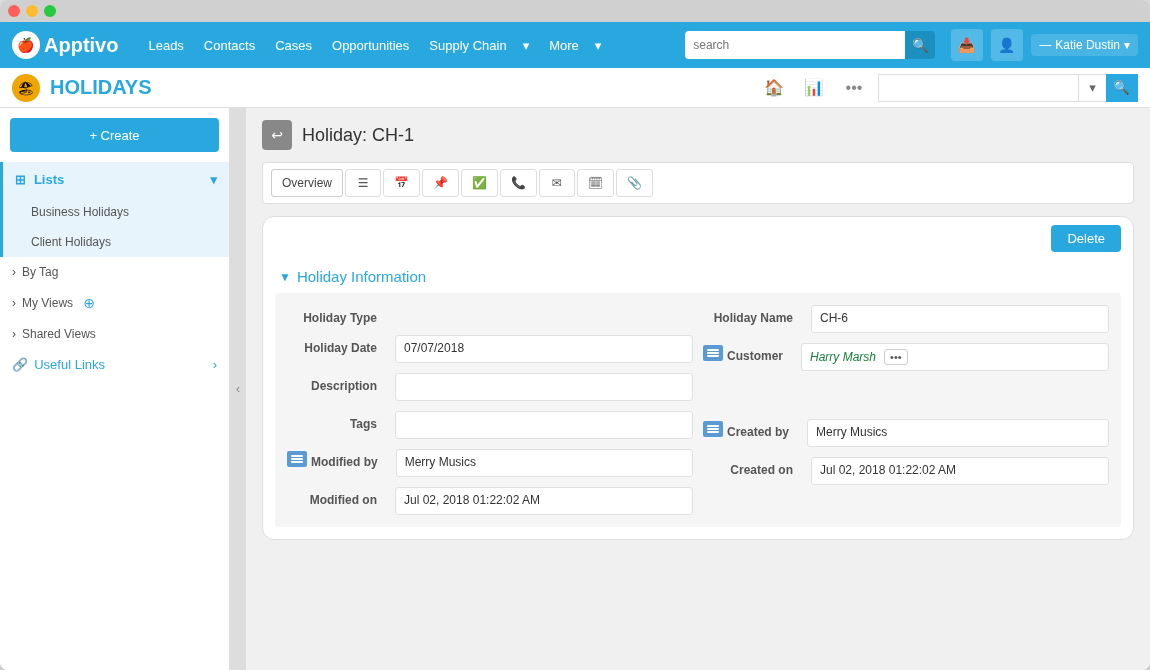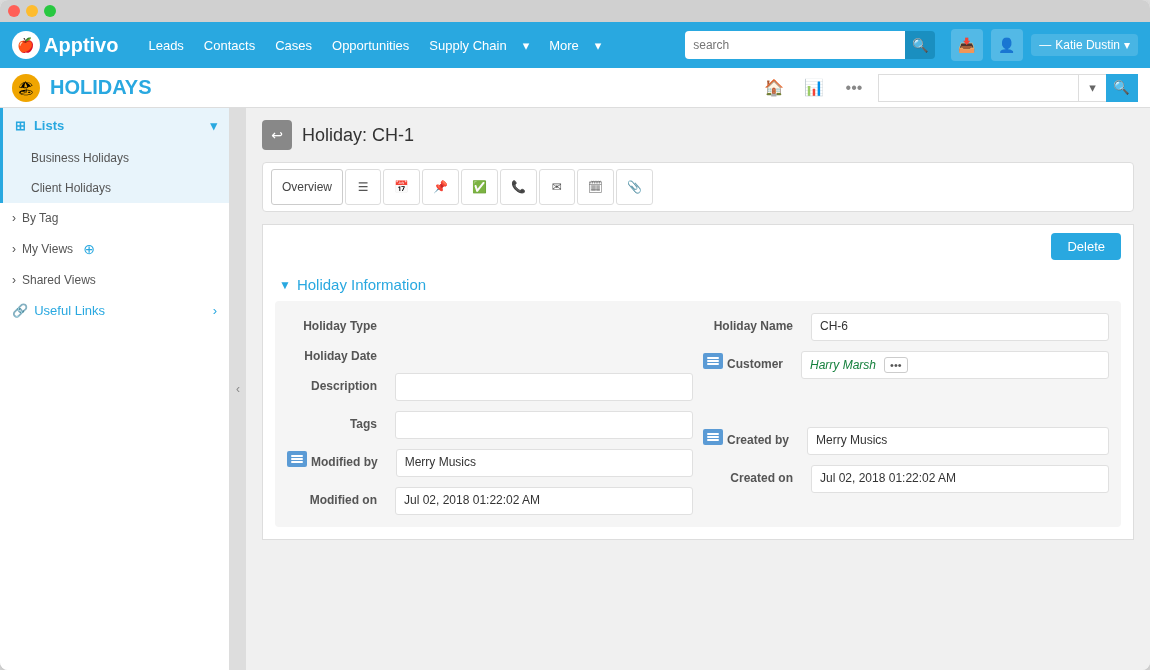--- a/index.html
+++ b/index.html
@@ -52,26 +52,26 @@
     .sidebar-wrapper { position: relative; }
 
     
     .content { flex: 1; overflow-y: auto; padding: 12px 16px; background: #f0f0f0; }
     .page-header { display: flex; align-items: center; gap: 10px; margin-bottom: 12px; }
     .back-btn { width: 30px; height: 30px; background: #888; border-radius: 4px; display: flex; align-items: center; justify-content: center; color: white; cursor: pointer; font-size: 14px; }
     .page-title { font-size: 18px; color: #333; font-weight: 500; }
 
     
     .tabs { display: flex; align-items: center; gap: 2px; margin-bottom: 12px; background: white; border-radius: 4px; padding: 6px 8px; border: 1px solid #ddd; }
-    .tab { padding: 4px 10px; border: 1px solid #ddd; border-radius: 3px; cursor: pointer; background: white; font-size: 12px; color: #555; display: flex; align-items: center; justify-content: center; min-width: 36px; height: 36px; }
+    .tab { padding: 4px 10px; border: 1px solid #ddd; border-radius: 3px; cursor: pointer; background: white; font-size: 12px; color: #555; display: flex; align-items: center; justify-content: center; min-width: 36px; height: 28px; }
     .tab.active { background: white; border-color: #ccc; }
     .tab-text { font-size: 12px; color: #444; }
 
     
-    .content-body { background: white; border: 1px solid #ddd; border-radius: 0; }
+    .content-body { background: white; border: 1px solid #ddd; border-radius: 12px; }
     .content-actions { display: flex; justify-content: flex-end; padding: 8px 12px; }
     .delete-btn { background: #29a8e0; color: white; border: none; padding: 6px 16px; border-radius: 4px; cursor: pointer; font-size: 13px; }
 
     
     .section-header { display: flex; align-items: center; gap: 6px; padding: 8px 16px; cursor: pointer; }
     .section-title { color: #29a8e0; font-size: 15px; font-weight: 500; }
     .section-chevron { color: #29a8e0; font-size: 12px; }
 
     
     .form-grid { background: #f5f5f5; margin: 0 12px 12px; border-radius: 4px; padding: 12px; display: grid; grid-template-columns: 1fr 1fr; gap: 10px; }
@@ -144,20 +144,21 @@
         <div class="subheader-search-dropdown">▾</div>
         <button class="subheader-search-btn">🔍</button>
       </div>
     </div>
   </div>
 
   <div class="main-layout">
 
     <div class="sidebar-wrapper" style="position:relative; display:flex; align-items:stretch;">
       <div class="sidebar">
+        <button class="create-btn">+ Create</button>
 
         <div class="sidebar-section">
           <div class="sidebar-section-header">
             <span>⊞</span>
             <span>Lists</span>
             <span style="margin-left:auto;">▾</span>
           </div>
           <div class="sidebar-item">Business Holidays</div>
           <div class="sidebar-item">Client Holidays</div>
         </div>
@@ -239,20 +240,21 @@
         </div>
 
         <div class="form-grid">
 
           <div style="display:flex; flex-direction:column; gap:10px;">
             <div class="form-row">
               <span class="form-label">Holiday Type</span>
             </div>
             <div class="form-row">
               <span class="form-label">Holiday Date</span>
+              <div class="form-value">07/07/2018</div>
             </div>
             <div class="form-row">
               <span class="form-label">Description</span>
               <div class="form-value empty"></div>
             </div>
             <div class="form-row">
               <span class="form-label">Tags</span>
               <div class="form-value empty"></div>
             </div>
             <div class="form-row">

